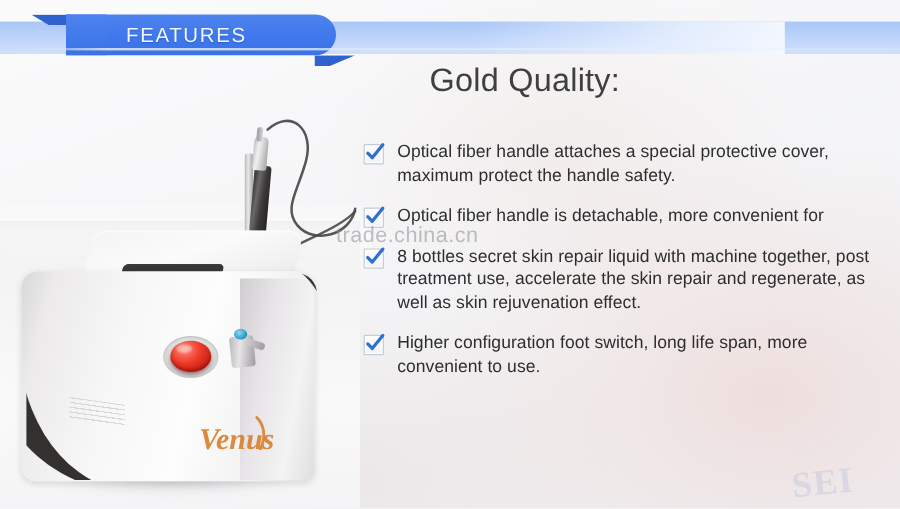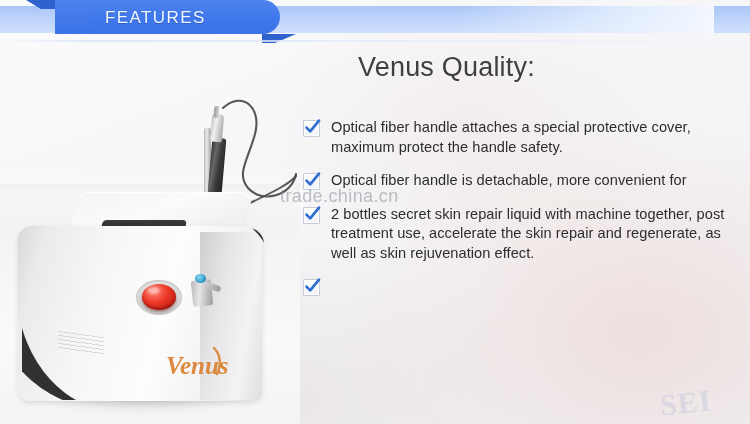--- a/index.html
+++ b/index.html
@@ -12,21 +12,21 @@
     position:relative;width:750px;height:424px;overflow:hidden;
     background:
       radial-gradient(ellipse 420px 300px at 640px 330px, rgba(236,207,202,.55) 0%, rgba(240,219,214,.28) 45%, rgba(247,243,242,0) 72%),
       radial-gradient(ellipse 300px 210px at 470px 130px, rgba(238,226,222,.45) 0%, rgba(246,240,238,0) 70%),
       radial-gradient(ellipse 330px 240px at 300px 400px, rgba(226,214,210,.40) 0%, rgba(246,242,241,0) 72%),
       linear-gradient(160deg,#fbfbfc 0%,#f6f6f8 40%,#f2f3f6 70%,#eef0f5 100%);
   }
 
   
   .banner{
-    position:absolute;left:0;top:0;width:714px;height:40px;
+    position:absolute;left:0;top:12px;width:654px;height:40px;
   }
   .banner-strip{
     position:absolute;left:0;top:6px;width:750px;height:27px;
     background:linear-gradient(180deg,#a9c6f7 0%,#bcd3fa 45%,#cfe0fc 100%);
   }
   .banner-strip-fade{
     position:absolute;right:0;top:6px;width:260px;height:27px;
     background:linear-gradient(90deg,rgba(207,224,252,0) 0%,rgba(236,243,254,.85) 70%,rgba(246,249,255,.95) 100%);
   }
   .banner-tab{
@@ -283,21 +283,21 @@
     <div class="dev-port-tip"></div>
     <div class="dev-port-sil"></div>
 
     <svg style="position:absolute;left:160px;top:288px;width:86px;height:42px;" viewBox="0 0 86 42">
       <text x="6" y="30" font-family="Liberation Serif, serif" font-size="25" font-style="italic" font-weight="700" fill="#d9812f" opacity=".92">Venus</text>
       <path d="M54 4 C60 10 62 20 57 30" fill="none" stroke="#d9812f" stroke-width="2.4" stroke-linecap="round" opacity=".9"></path>
     </svg>
   </div>
 
   <div class="content">
-    <div class="title">Venus Quality:</div>
+    <div class="title">Gold Quality:</div>
 
     <div class="bullets">
 
 
       <div class="bullet" style="margin-top:22px;">
         <span class="chk">
           <svg width="19" height="19" viewBox="0 0 19 19">
             <path d="M3.5 9.6 L7.2 13.4 L16 2.6" fill="none" stroke="#2f6fd0" stroke-width="2.7" stroke-linecap="round" stroke-linejoin="round"></path>
           </svg>
         </span>
@@ -312,29 +312,30 @@
         </span>
         <span class="btext">Optical fiber handle is detachable, more convenient for</span>
       </div>
 
       <div class="bullet">
         <span class="chk">
           <svg width="19" height="19" viewBox="0 0 19 19">
             <path d="M3.5 9.6 L7.2 13.4 L16 2.6" fill="none" stroke="#2f6fd0" stroke-width="2.7" stroke-linecap="round" stroke-linejoin="round"></path>
           </svg>
         </span>
-        <span class="btext">2 bottles secret skin repair liquid with machine together, post treatment use, accelerate the skin repair and regenerate, as well as skin rejuvenation effect.</span>
+        <span class="btext">8 bottles secret skin repair liquid with machine together, post treatment use, accelerate the skin repair and regenerate, as well as skin rejuvenation effect.</span>
       </div>
 
       <div class="bullet">
         <span class="chk">
           <svg width="19" height="19" viewBox="0 0 19 19">
             <path d="M3.5 9.6 L7.2 13.4 L16 2.6" fill="none" stroke="#2f6fd0" stroke-width="2.7" stroke-linecap="round" stroke-linejoin="round"></path>
           </svg>
         </span>
+        <span class="btext">Higher configuration foot switch, long life span, more convenient to use.</span>
       </div>
 
     </div>
   </div>
 
   <div class="wm-main">trade.china.cn</div>
   <div class="wm-corner">SEI</div>
 
 </div>
 

